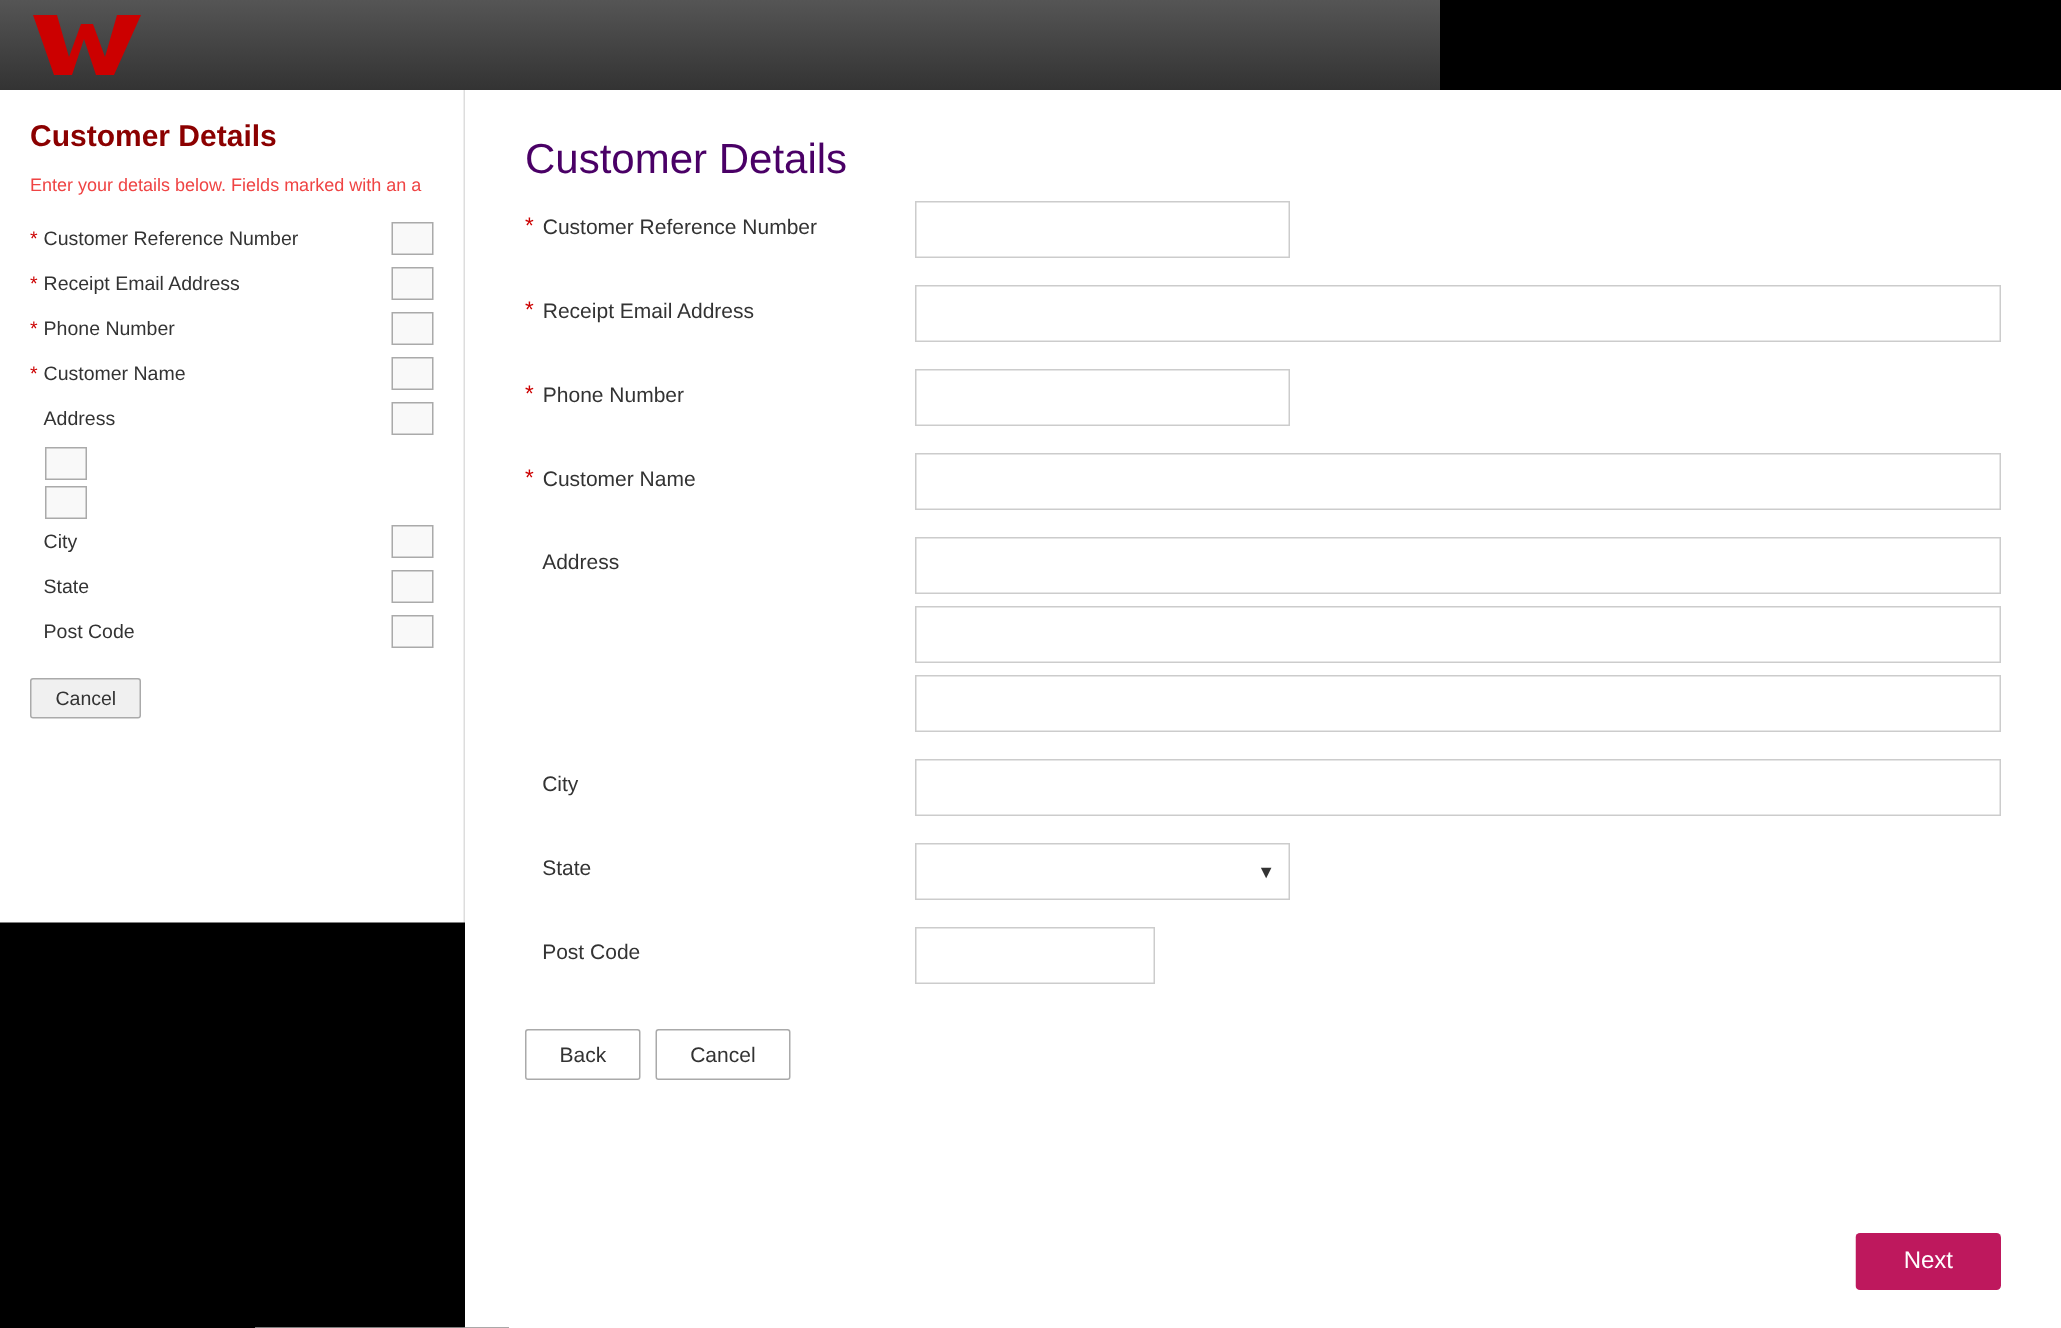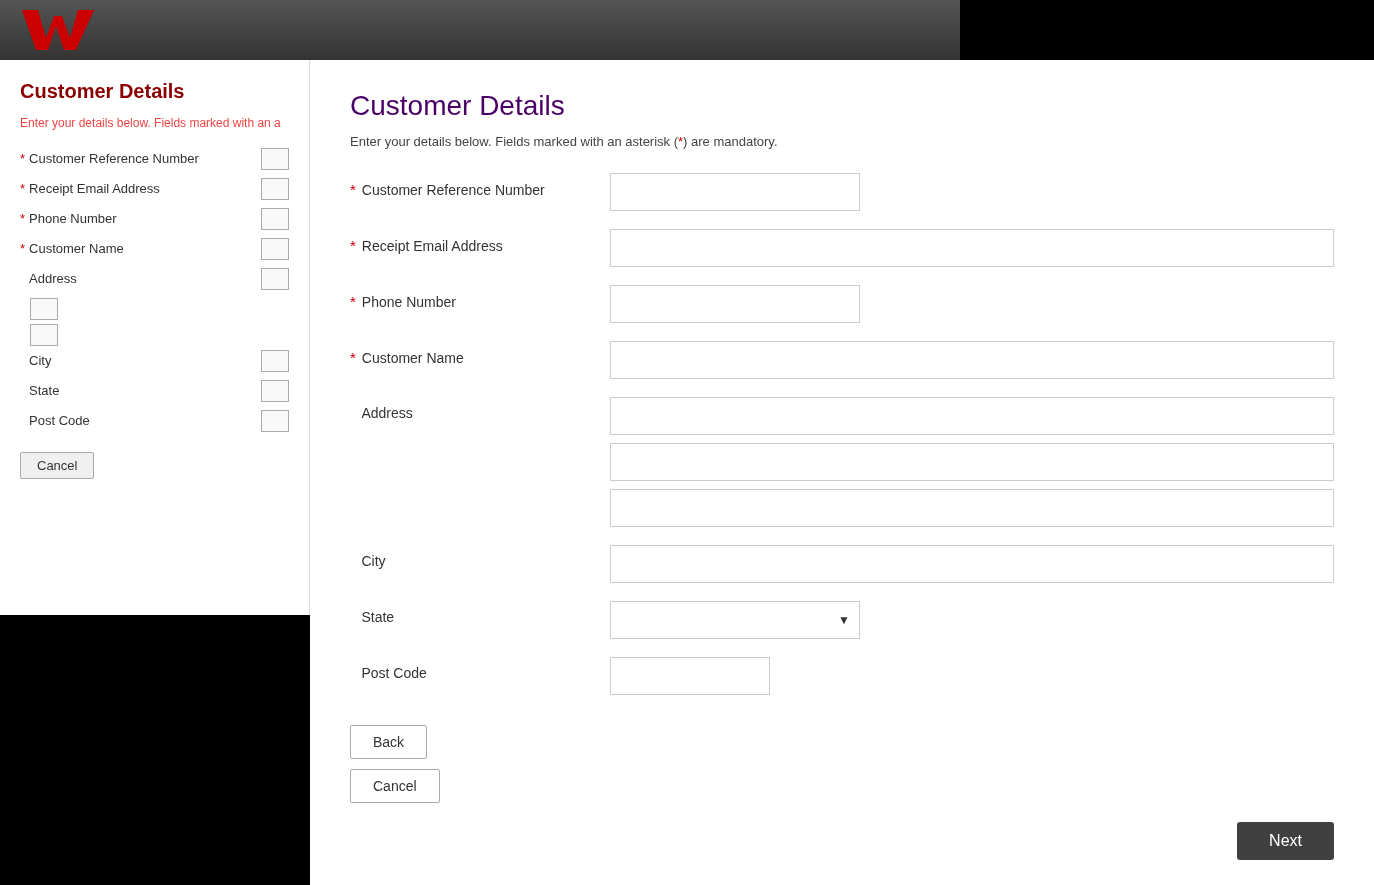--- a/index.html
+++ b/index.html
@@ -222,24 +222,23 @@
       top: 50%;
       transform: translateY(-50%);
       font-size: 12px;
       color: #333;
       pointer-events: none;
     }
 
     
     .footer-buttons {
       display: flex;
-      align-items: flex-start;
+      align-items: flex-end;
       margin-top: 30px;
       gap: 10px;
-      flex-direction: column;
     }
 
     .btn-back {
       padding: 8px 22px;
       border: 1px solid #aaa;
       background: #fff;
       font-size: 14px;
       cursor: pointer;
       border-radius: 2px;
       color: #333;
@@ -253,21 +252,21 @@
       cursor: pointer;
       border-radius: 2px;
       color: #333;
     }
 
     .btn-next {
       position: absolute;
       right: 40px;
       bottom: 25px;
       padding: 10px 32px;
-      background: #404040;
+      background: #be185d;
       color: #fff;
       border: none;
       font-size: 16px;
       cursor: pointer;
       border-radius: 3px;
     }
 
     
   </style>
 </head>
@@ -348,23 +347,20 @@
     <div class="sidebar-input-box"></div>
   </div>
 
   <button class="cancel-btn">Cancel</button>
 </div>
 
 <div class="bottom-left"></div>
 
 <div class="main-panel">
   <h1 class="main-title">Customer Details</h1>
-  <p class="main-desc">
-    <span>Enter your details below. Fields marked with an asterisk (</span><span class="asterisk-text">*</span><span>) are mandatory.</span>
-  </p>
 
   <div class="form-row">
     <div class="form-label">
       <span class="req-star">*</span>
       <span>Customer Reference Number</span>
     </div>
     <div class="form-input-area">
       <input type="text" class="form-input-short" style="">
     </div>
   </div>

